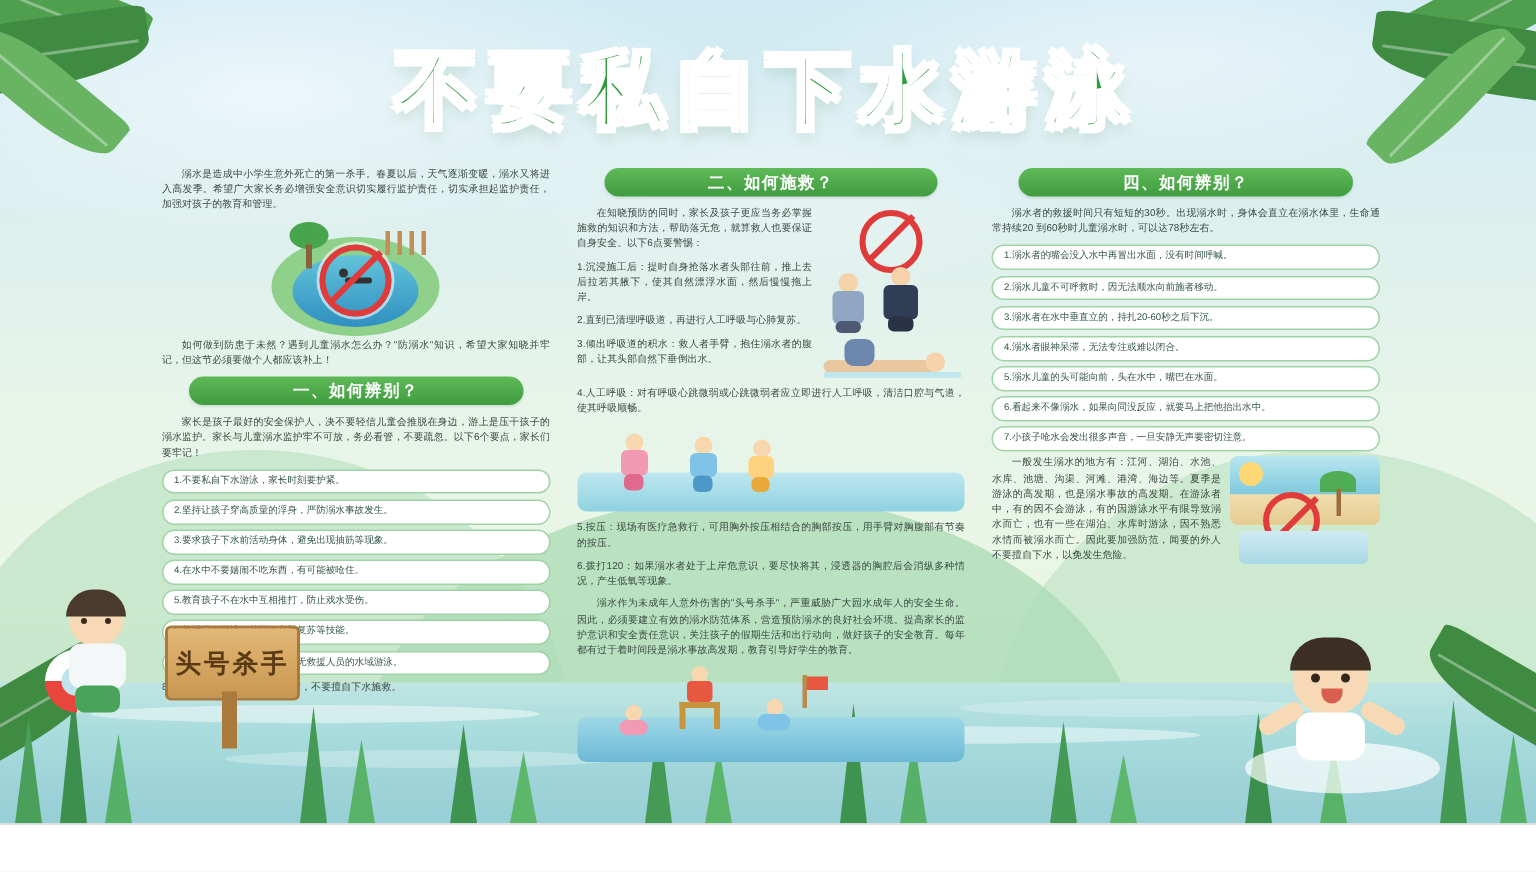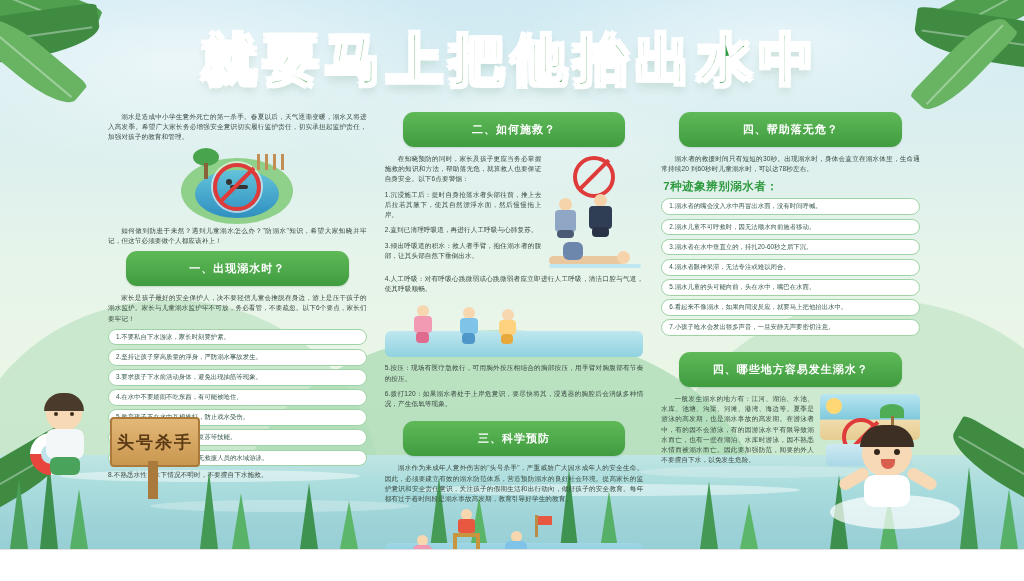--- a/index.html
+++ b/index.html
@@ -85,21 +85,21 @@
   }
 
   
   .board{
     position:absolute;left:108px;top:112px;width:812px;height:350px;
   }
   .cols{display:flex;gap:18px;width:100%;}
   .col{flex:1;position:relative;}
 
   .sec-head{
-    margin:0 auto 7px auto;width:86%;height:35px;border-radius:11px;
+    margin:0 auto 7px auto;width:86%;height:19px;border-radius:11px;
     background:linear-gradient(180deg,#5fb958 0%,#3f9c3f 100%);
     color:#fff;font-size:11px;font-weight:bold;letter-spacing:1px;
     display:flex;align-items:center;justify-content:center;
     box-shadow:0 1px 2px rgba(0,0,0,.12);
   }
   .sub-head{
     color:#2f9a3f;font-weight:bold;font-size:11.5px;margin:3px 0 4px 2px;letter-spacing:.5px;
   }
   .para{
     font-size:6.6px;line-height:1.55;color:#3a4a42;text-align:justify;margin:0 0 5px 0;
@@ -252,21 +252,21 @@
     <div class="blade" style="left:560px;border-bottom:80px solid #3f9350;"></div>
     <div class="blade" style="left:600px;border-bottom:58px solid #57b067;"></div>
     <div class="blade" style="left:700px;border-bottom:68px solid #449a54;"></div>
     <div class="blade" style="left:740px;border-bottom:46px solid #5cb76a;"></div>
     <div class="blade" style="left:830px;border-bottom:74px solid #3d8f4d;"></div>
     <div class="blade" style="left:880px;border-bottom:54px solid #58b268;"></div>
     <div class="blade" style="left:960px;border-bottom:82px solid #449a54;"></div>
     <div class="blade" style="left:1000px;border-bottom:60px solid #57b067;"></div>
   </div>
 
-  <div class="title">就要马上把他抬出水中</div>
+  <div class="title">不要私自下水游泳</div>
 
   <div class="board">
     <div class="cols">
 
       <div class="col">
 
         <p class="para indent">溺水是造成中小学生意外死亡的第一杀手。春夏以后，天气逐渐变暖，溺水又将进入高发季。希望广大家长务必增强安全意识切实履行监护责任，切实承担起监护责任，加强对孩子的教育和管理。</p>
 
         <div class="illus pond">
           <div class="bank"></div>
@@ -284,21 +284,21 @@
           <div class="noswim">
             <div class="fig">
                 <div class="head"></div>
                 <div class="body"></div>
               </div>
           </div>
         </div>
 
         <p class="para indent">如何做到防患于未然？遇到儿童溺水怎么办？"防溺水"知识，希望大家知晓并牢记，但这节必须要做个人都应该补上！</p>
 
-        <div class="sec-head">一、出现溺水时？</div>
+        <div class="sec-head">一、如何辨别？</div>
         <p class="para indent">家长是孩子最好的安全保护人，决不要轻信儿童会推脱在身边，游上是压干孩子的溺水监护。家长与儿童溺水监护牢不可放，务必看管，不要疏忽。以下6个要点，家长们要牢记！</p>
         <ul class="pill-list">
           <li>1.不要私自下水游泳，家长时刻要护紧。</li>
           <li>2.坚持让孩子穿高质量的浮身，严防溺水事故发生。</li>
           <li>3.要求孩子下水前活动身体，避免出现抽筋等现象。</li>
           <li>4.在水中不要嬉闹不吃东西，有可能被呛住。</li>
           <li>5.教育孩子不在水中互相推打，防止戏水受伤。</li>
           <li>6.教授学习游泳，并学习心肺复苏等技能。</li>
           <li>7.不到不熟悉、不安全设施、无救援人员的水域游泳。</li>
         </ul>
@@ -356,21 +356,20 @@
           <div class="person" style="left:112px;top:10px;width:22px;height:36px;">
             <div class="head" style="left:5px;top:0;width:12px;height:12px;background:#f7d7b0;"></div>
             <div class="body" style="left:2px;top:11px;width:17px;height:15px;background:#ffd27f;"></div>
             <div class="body" style="left:4px;top:25px;width:12px;height:10px;background:#e8a83c;"></div>
           </div>
         </div>
 
         <p class="para">5.按压：现场有医疗急救行，可用胸外按压相结合的胸部按压，用手臂对胸腹部有节奏的按压。</p>
         <p class="para">6.拨打120：如果溺水者处于上岸危意识，要尽快将其，浸透器的胸腔后会消纵多种情况，产生低氧等现象。</p>
 
-        <div class="sec-head" style="margin-top:12px;">三、科学预防</div>
         <p class="para indent">溺水作为未成年人意外伤害的"头号杀手"，严重威胁广大园水成年人的安全生命。因此，必须要建立有效的溺水防范体系，营造预防溺水的良好社会环境。提高家长的监护意识和安全责任意识，关注孩子的假期生活和出行动向，做好孩子的安全教育。每年都有过于着时间段是溺水事故高发期，教育引导好学生的教育。</p>
 
         <div class="poolscene">
           <div class="ill-bg" style="height:30px;background:linear-gradient(180deg,#9fd8e6,#6bb9d6);"></div>
           <div style="position:absolute;left:64px;top:0;width:34px;height:42px;">
             <div style="position:absolute;left:12px;top:0;width:11px;height:11px;border-radius:50%;background:#f7d7b0;"></div>
             <div style="position:absolute;left:9px;top:10px;width:17px;height:14px;background:#e8573f;border-radius:3px;"></div>
             <div style="position:absolute;left:4px;top:24px;width:4px;height:18px;background:#c8953f;"></div>
             <div style="position:absolute;left:27px;top:24px;width:4px;height:18px;background:#c8953f;"></div>
             <div style="position:absolute;left:4px;top:24px;width:27px;height:4px;background:#c8953f;"></div>
@@ -385,34 +384,32 @@
           </div>
           <div style="position:absolute;left:150px;top:6px;width:18px;height:22px;">
             <div style="position:absolute;left:0;top:0;width:3px;height:22px;background:#b98c4a;"></div>
             <div style="position:absolute;left:3px;top:1px;width:14px;height:9px;background:#e8573f;"></div>
           </div>
         </div>
       </div>
 
       <div class="col">
 
-        <div class="sec-head">四、帮助落无危？</div>
+        <div class="sec-head">四、如何辨别？</div>
         <p class="para indent">溺水者的救援时间只有短短的30秒。出现溺水时，身体会直立在溺水体里，生命通常持续20 到60秒时儿童溺水时，可以达78秒左右。</p>
-        <div class="sub-head">7种迹象辨别溺水者：</div>
         <ul class="pill-list">
           <li>1.溺水者的嘴会没入水中再冒出水面，没有时间呼喊。</li>
           <li>2.溺水儿童不可呼救时，因无法顺水向前施者移动。</li>
           <li>3.溺水者在水中垂直立的，持扎20-60秒之后下沉。</li>
           <li>4.溺水者眼神呆滞，无法专注或难以闭合。</li>
           <li>5.溺水儿童的头可能向前，头在水中，嘴巴在水面。</li>
           <li>6.看起来不像溺水，如果向同没反应，就要马上把他抬出水中。</li>
           <li>7.小孩子呛水会发出很多声音，一旦安静无声要密切注意。</li>
         </ul>
 
-        <div class="sec-head" style="margin-top:16px;">四、哪些地方容易发生溺水？</div>
 
         <div style="display:flex;gap:6px;align-items:flex-start;">
           <div style="flex:1;">
             <p class="para indent">一般发生溺水的地方有：江河、湖泊、水池、水库、池塘、沟渠、河滩、港湾、海边等。夏季是游泳的高发期，也是溺水事故的高发期。在游泳者中，有的因不会游泳，有的因游泳水平有限导致溺水而亡，也有一些在湖泊、水库时游泳，因不熟悉水情而被溺水而亡。因此要加强防范，闻要的外人不要擅自下水，以免发生危险。</p>
           </div>
           <div style="width:100px;position:relative;height:78px;">
             <div style="position:absolute;left:0;top:0;width:100px;height:46px;border-radius:5px;background:linear-gradient(180deg,#b9e6f0 0%,#7fc9dd 55%,#f0dcae 56%,#e6cc8f 100%);"></div>
             <div style="position:absolute;left:6px;top:4px;width:16px;height:16px;border-radius:50%;background:#ffd873;"></div>
             <div style="position:absolute;left:60px;top:10px;width:24px;height:14px;border-radius:50% 50% 0 0;background:#4fae55;"></div>
             <div style="position:absolute;left:71px;top:22px;width:3px;height:18px;background:#9a6f3c;"></div>

